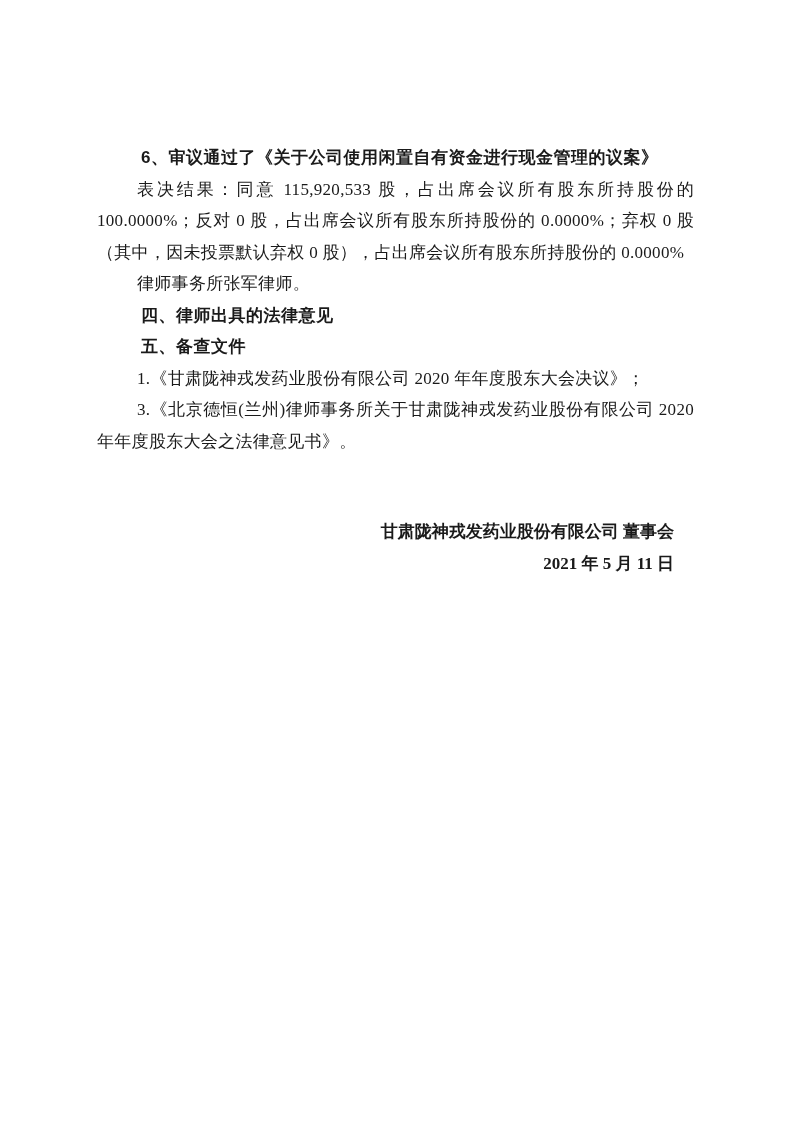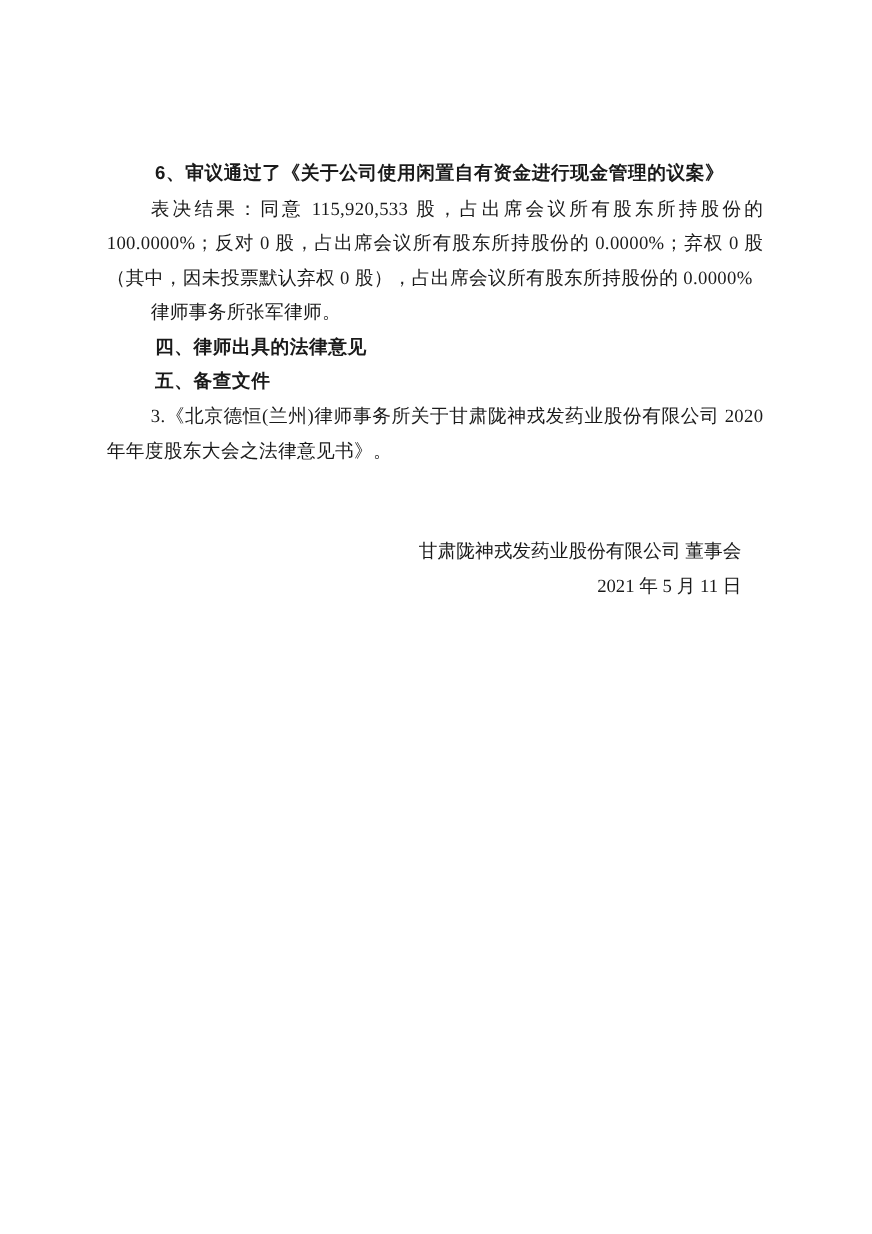--- a/index.html
+++ b/index.html
@@ -39,20 +39,21 @@
   .para-body {
     text-indent: 40px;
     text-align: justify;
     text-justify: inter-character;
     letter-spacing: 0.3px;
   }
   .signature {
     margin-top: 59px;
     text-align: right;
     padding-right: 20px;
+    font-weight: bold;
   }
   .signature p {
     margin: 0;
     line-height: 32px;
   }
 </style>
 </head>
 <body>
 
 <div class="page">
@@ -63,20 +64,21 @@
     <p class="para-body">表决结果：同意 115,920,533 股，占出席会议所有股东所持股份的 100.0000%；反对 0 股，占出席会议所有股东所持股份的 0.0000%；弃权 0 股（其中，因未投票默认弃权 0 股），占出席会议所有股东所持股份的 0.0000%</p>
 
 
     <p class="para-body">律师事务所张军律师。</p>
 
     <p class="para-heading">四、律师出具的法律意见</p>
 
 
     <p class="para-heading">五、备查文件</p>
 
+    <p class="para-body">1.《甘肃陇神戎发药业股份有限公司 2020 年年度股东大会决议》；</p>
 
     <p class="para-body">3.《北京德恒(兰州)律师事务所关于甘肃陇神戎发药业股份有限公司 2020 年年度股东大会之法律意见书》。</p>
 
 
     <div class="signature">
       <p>甘肃陇神戎发药业股份有限公司 董事会</p>
       <p>2021 年 5 月 11 日</p>
     </div>
 
   </div>

